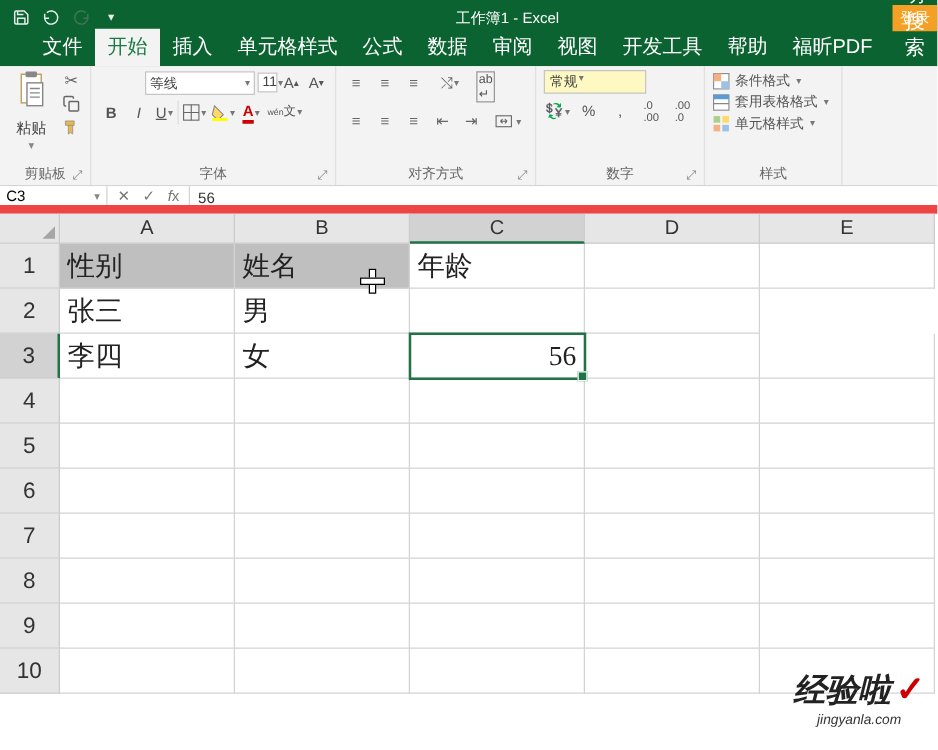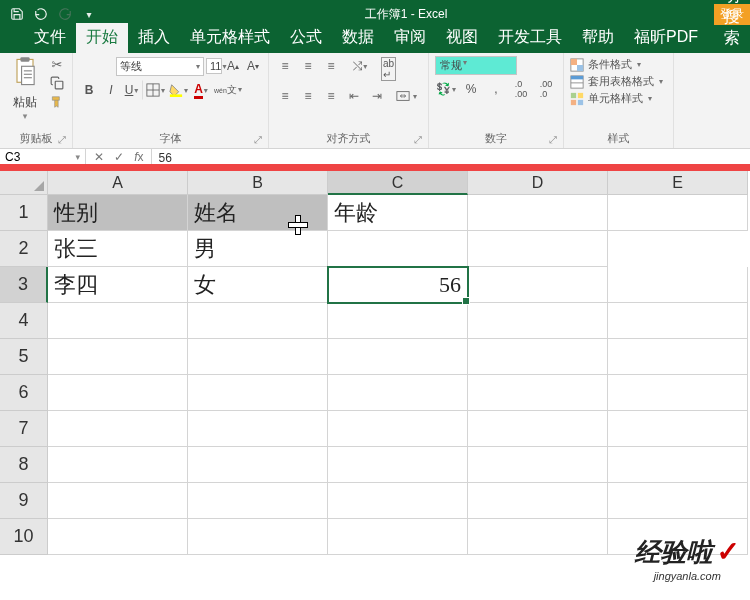--- a/index.html
+++ b/index.html
@@ -39,21 +39,21 @@
 .font-row2 .fb { min-width: 20px; height: 20px; display: flex; align-items: center; justify-content: center; font-size: 12px; color: #555; border: 1px solid transparent; }
 .font-row2 .fb.sep { border-right: 1px solid #ddd; padding-right: 3px; }
 
 .align-group { min-width: 160px; }
 .align-row { display: flex; gap: 3px; }
 .align-row .ab { width: 20px; height: 20px; display: flex; align-items: center; justify-content: center; color: #666; font-size: 12px; }
 .align-row2 { margin-top: 4px; }
 .wrap-btn, .merge-btn { display: flex; align-items: center; gap: 2px; font-size: 12px; padding: 1px 2px; color: #555; }
 
 .number-group { min-width: 100px; }
-.num-fmt { border: 1px solid #c5c5c5; background: #5eead4; padding: 1px 4px; font-size: 11px; display: flex; width: 82px; }
+.num-fmt { border: 1px solid #c5c5c5; background: #fef9c3; padding: 1px 4px; font-size: 11px; display: flex; width: 82px; }
 .num-row2 { display: flex; gap: 3px; margin-top: 4px; }
 .num-row2 .nb { width: 22px; height: 20px; display: flex; align-items: center; justify-content: center; font-size: 12px; color: #555; }
 
 .styles-group { min-width: 110px; }
 .style-item { display: flex; align-items: center; gap: 4px; font-size: 11px; color: #555; padding: 1px 0; }
 .style-item .si { width: 14px; height: 14px; display: inline-block; }
 
 
 .fbar { height: 22px; border-bottom: 7px solid #ef4444; display: flex; align-items: stretch; font-size: 12px; background: #fff; }
 .namebox { width: 86px; border-right: 1px solid #d4d4d4; padding: 2px 5px; display: flex; justify-content: space-between; align-items: center; }

